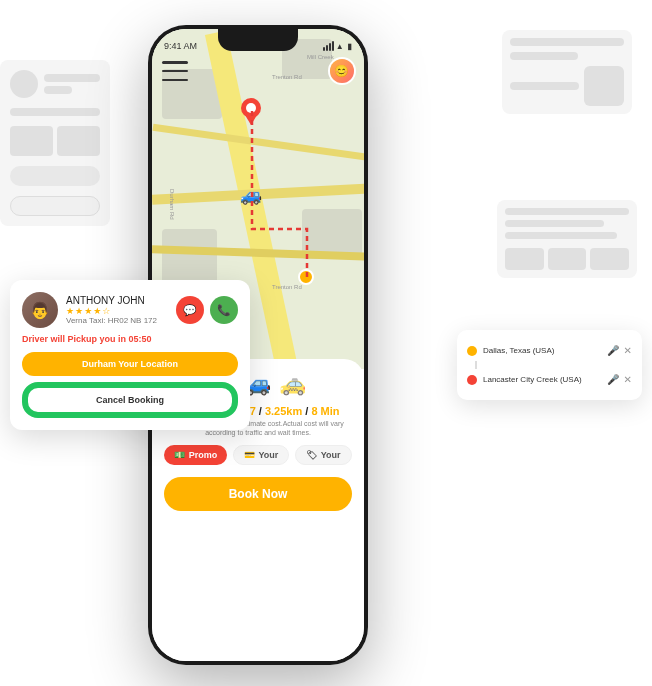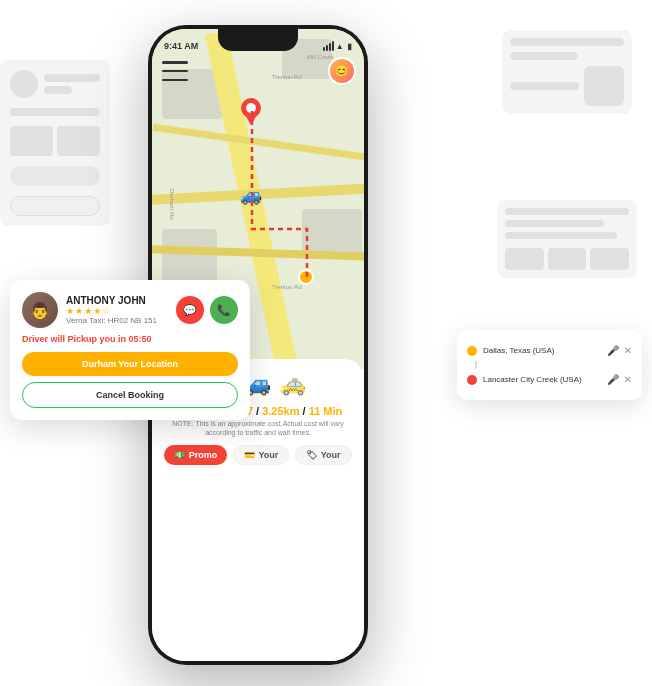--- a/index.html
+++ b/index.html
@@ -138,21 +138,21 @@
       height: 28px;
       display: flex;
       align-items: center;
       justify-content: space-between;
       padding: 6px 12px 0;
       z-index: 21;
       font-size: 9px;
       font-weight: 600;
       color: #333;
     }
-    .status-bar .time { font-size: 9px; font-weight: 700; }
+    .status-bar .time { font-size: 9px; font-weight: 400; }
     .status-icons { display: flex; align-items: center; gap: 2px; }
     .signal-bar { display: flex; align-items: flex-end; gap: 1px; }
     .signal-bar span { background: #333; border-radius: 1px; width: 2px; }
 
     
     .map-area {
       position: absolute;
       top: 0;
       left: 0;
       right: 0;
@@ -324,21 +324,21 @@
       border-radius: 50%;
       background: linear-gradient(135deg, #8d6e63 0%, #6d4c41 100%);
       display: flex;
       align-items: center;
       justify-content: center;
       font-size: 16px;
       overflow: hidden;
     }
     .driver-name {
       font-size: 10px;
-      font-weight: 700;
+      font-weight: 400;
       color: #222;
       text-transform: uppercase;
     }
     .driver-stars {
       color: #FFB300;
       font-size: 9px;
       letter-spacing: 1px;
     }
     .driver-taxi {
       font-size: 8px;
@@ -375,21 +375,21 @@
       padding: 7px;
       font-size: 9px;
       font-weight: 700;
       cursor: pointer;
       margin-bottom: 6px;
     }
     .cancel-btn {
       width: 100%;
       background: #fff;
       color: #333;
-      border: 1px solid #22c55e;
+      border: 6px solid #22c55e;
       border-radius: 16px;
       padding: 7px;
       font-size: 9px;
       font-weight: 600;
       cursor: pointer;
     }
 
     
     .location-card {
       position: absolute;
@@ -557,50 +557,51 @@
         <span class="car-option selected">🚙</span>
         <span class="car-option">🚕</span>
       </div>
       <div class="fare-info">
         <div class="fare-title">
           <span>Verna Taxi:</span>
           <span style="color:#FFB300;">$17</span>
           /
           <span>3.25km</span>
           /
-          <span>11 Min</span>
+          <span>8 Min</span>
         </div>
         <div class="fare-note">NOTE: This is an approximate cost.Actual cost will vary according to traffic and wait times.</div>
       </div>
       <div class="payment-tabs">
         <div class="payment-tab active">
           <span>💵</span>
           <span>Promo</span>
         </div>
         <div class="payment-tab inactive">
           <span>💳</span>
           <span>Your</span>
         </div>
         <div class="payment-tab inactive">
           <span>🏷</span>
           <span>Your</span>
         </div>
       </div>
+      <button class="book-btn">Book Now</button>
     </div>
   </div>
 </div>
 
 <div class="driver-card">
   <div class="driver-header">
     <div class="driver-info">
       <div class="driver-avatar">👨</div>
       <div>
         <div class="driver-name">ANTHONY JOHN</div>
         <div class="driver-stars">★★★★☆</div>
-        <div class="driver-taxi">Verna Taxi: HR02 NB 151</div>
+        <div class="driver-taxi">Verna Taxi: HR02 NB 172</div>
       </div>
     </div>
     <div class="driver-actions">
       <div class="action-btn msg">
         <span>💬</span>
       </div>
       <div class="action-btn call">
         <span>📞</span>
       </div>
     </div>

